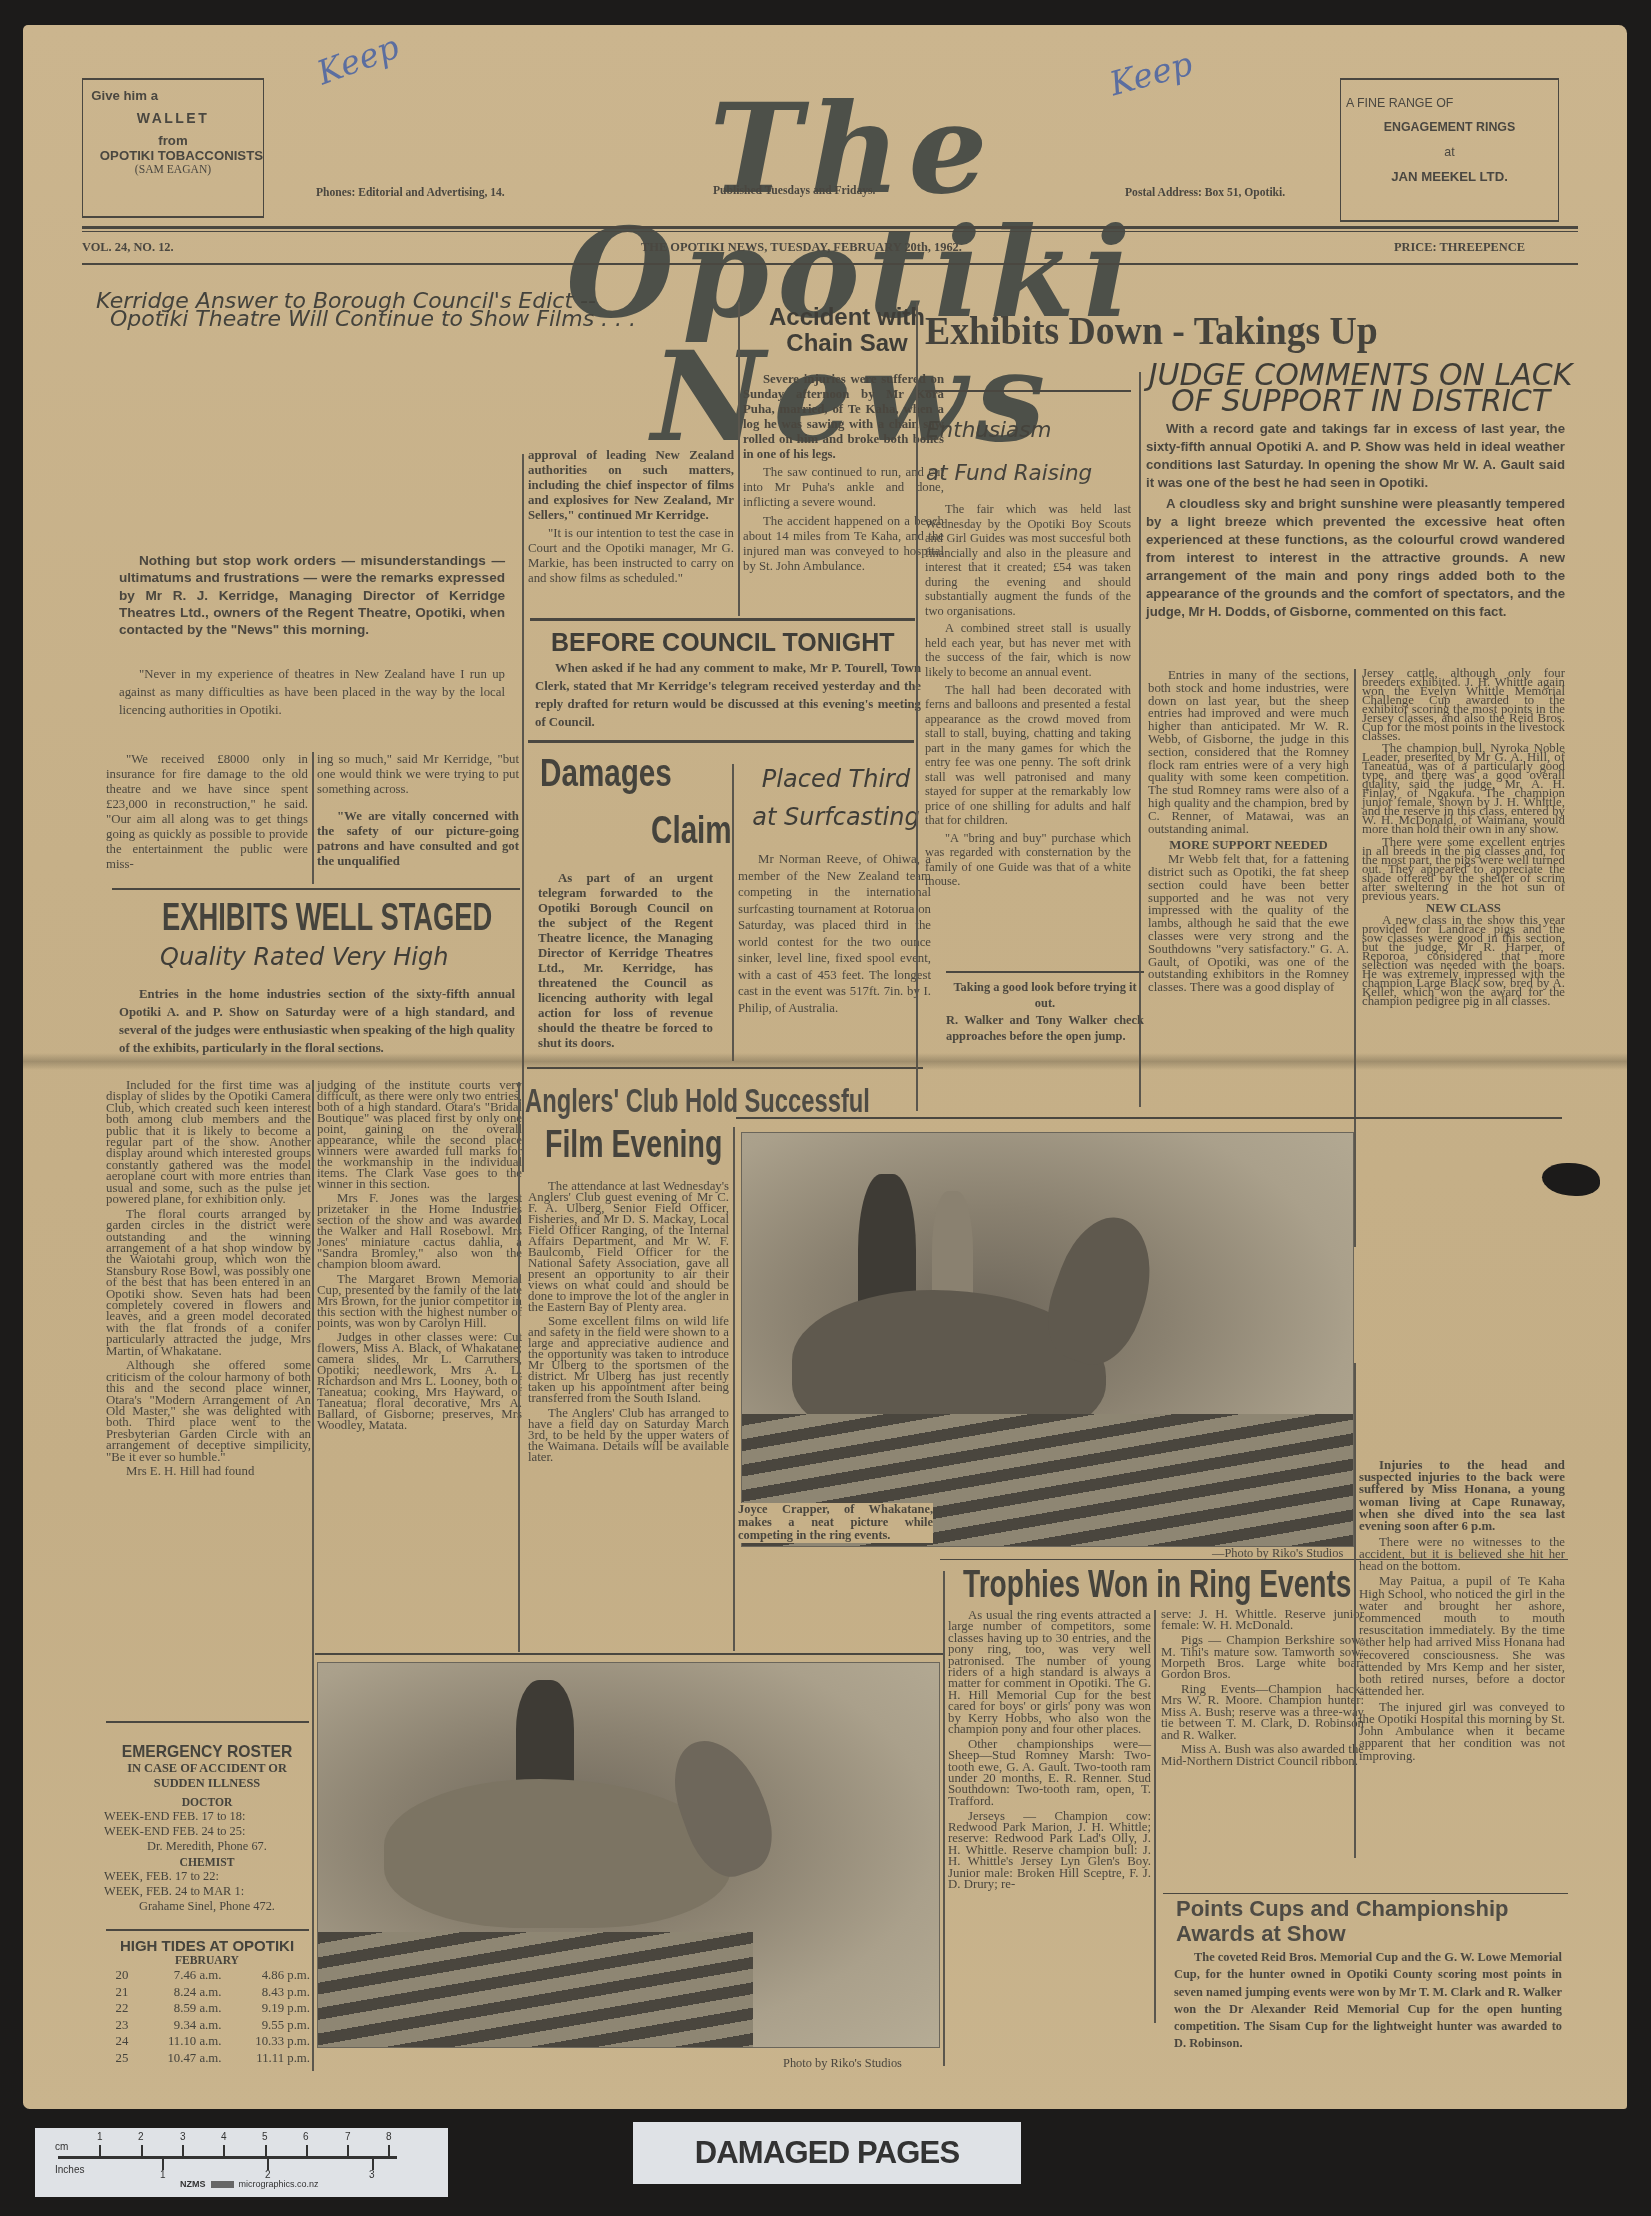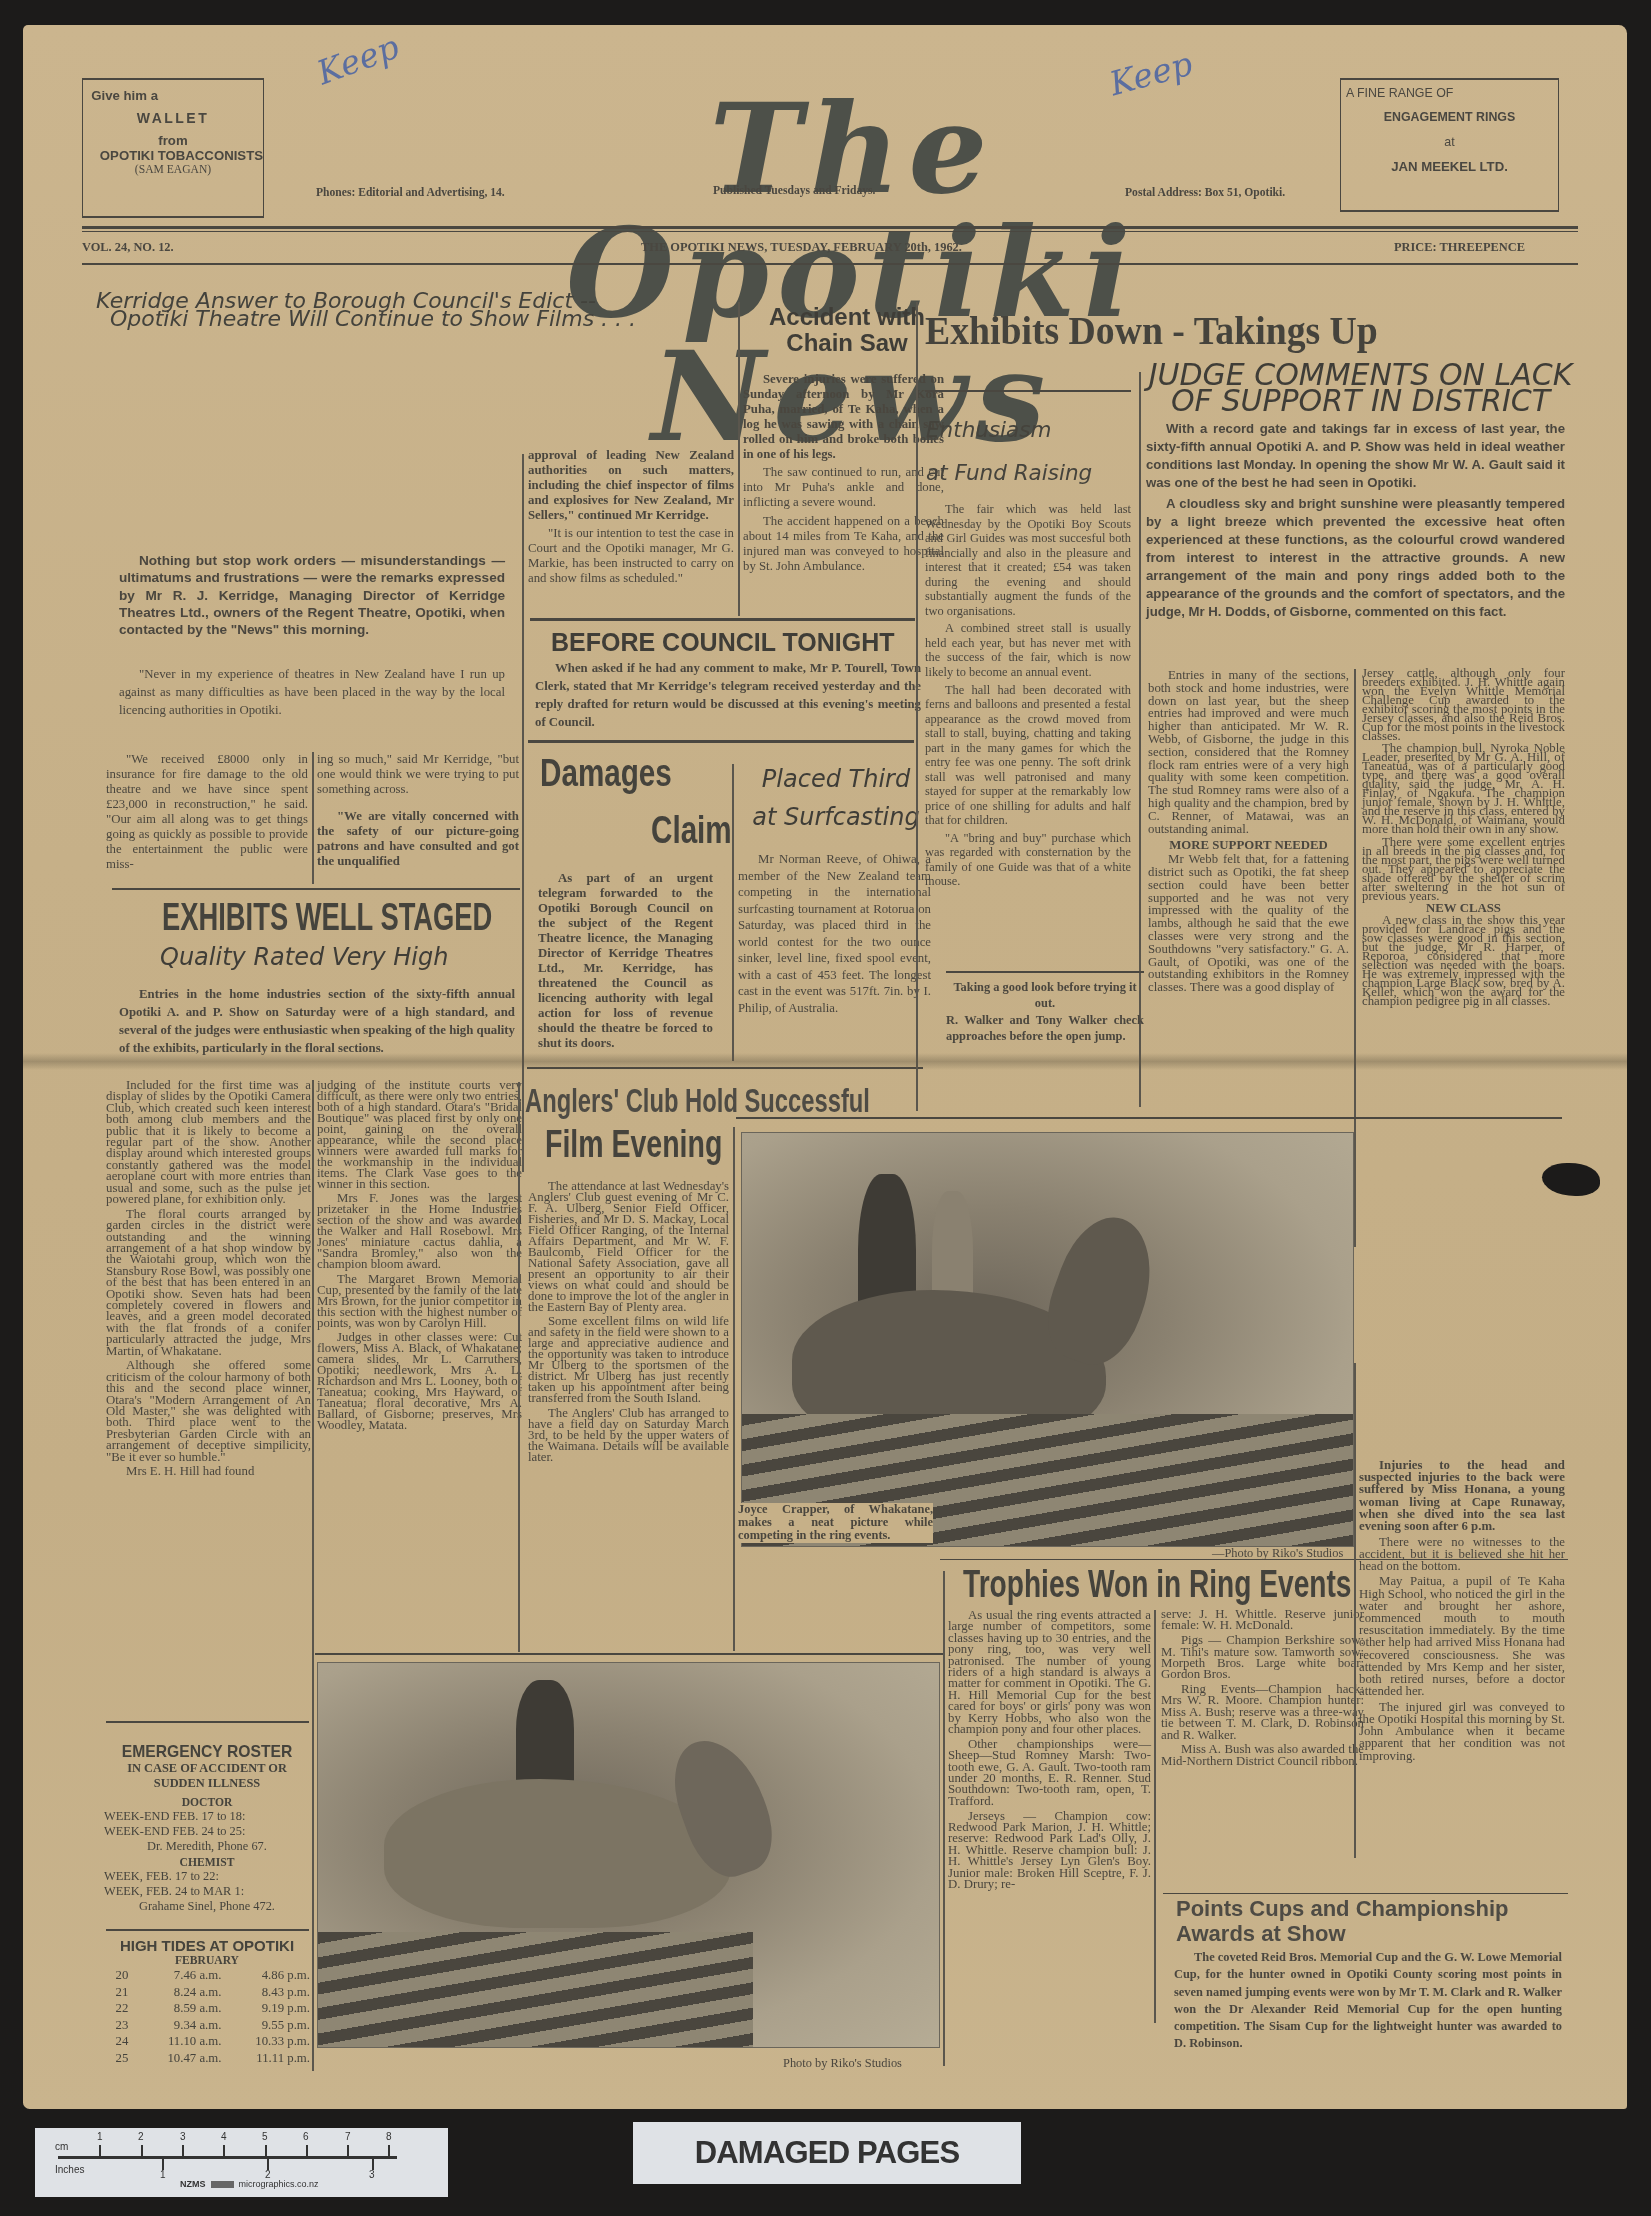--- a/index.html
+++ b/index.html
@@ -57,21 +57,21 @@
     <div style="font-size:13.2px;margin-top:6.6px;">from</div>
     <div style="font-size:13.2px;text-align:right;">OPOTIKI TOBACCONISTS</div>
     <div style="font-size:11.6px;font-weight:normal;font-family:'Liberation Serif',serif;">(SAM EAGAN)</div>
   </div>
 
   <div class="masthead">The Opotiki News</div>
   <div class="abs smallcap" style="left:293px;top:161px;">Phones: Editorial and Advertising, 14.</div>
   <div class="abs smallcap" style="left:690px;top:159px;">Published Tuesdays and Fridays.</div>
   <div class="abs smallcap" style="left:1102px;top:161px;">Postal Address: Box 51, Opotiki.</div>
 
-  <div class="box" style="left:1317px;top:53px;width:217px;height:124px;padding-top:6px;">
+  <div class="box" style="left:1317px;top:53px;width:217px;height:124px;padding-top:16px;">
     <div style="font-size:12.4px;text-align:left;padding-left:5px;font-weight:normal;">A FINE RANGE OF</div>
     <div style="font-size:12.4px;margin-top:10px;">ENGAGEMENT RINGS</div>
     <div style="font-size:12.4px;margin-top:10px;font-weight:normal;">at</div>
     <div style="font-size:13.2px;margin-top:10px;">JAN MEEKEL LTD.</div>
   </div>
 
   <div class="rule" style="left:59px;top:201px;width:1496px;height:2.5px;"></div>
   <div class="rule" style="left:59px;top:206px;width:1496px;height:0.8px;"></div>
   <div class="abs smallcap" style="left:59px;top:215px;font-size:12.4px;">VOL. 24, NO. 12.</div>
   <div class="abs smallcap" style="left:618px;top:215px;font-size:12.4px;">THE OPOTIKI NEWS, TUESDAY, FEBRUARY 20th, 1962.</div>
@@ -134,21 +134,21 @@
     </div>
   <div class="rule" style="left:504px;top:1042px;width:396px;height:1.7px;"></div>
 
   <div class="vrule" style="left:893px;top:277px;height:809px;"></div>
   <div class="abs" style="left:902px;top:281px;font-family:'Liberation Serif',serif;font-weight:bold;font-size:41px;color:#45433c;transform:scaleX(0.92);transform-origin:left top;">Exhibits Down - Takings Up</div>
   <div class="abs ital-sans" style="left:1123px;top:337px;width:429px;text-align:center;font-size:30px;line-height:26.4px;color:#3f3d37;">
     <div>JUDGE COMMENTS ON LACK</div>
     <div>OF SUPPORT IN DISTRICT</div>
   </div>
   <div class="abs body sans-bold" style="left:1123px;top:395px;width:419px;font-size:13.2px;line-height:18px;">
-    <p>With a record gate and takings far in excess of last year, the sixty-fifth annual Opotiki A. and P. Show was held in ideal weather conditions last Monday. In opening the show Mr W. A. Gault said it was one of the best he had seen in Opotiki.</p>
+    <p>With a record gate and takings far in excess of last year, the sixty-fifth annual Opotiki A. and P. Show was held in ideal weather conditions last Saturday. In opening the show Mr W. A. Gault said it was one of the best he had seen in Opotiki.</p>
     <p>A cloudless sky and bright sunshine were pleasantly tempered by a light breeze which prevented the excessive heat often experienced at these functions, as the colourful crowd wandered from interest to interest in the attractive grounds. A new arrangement of the main and pony rings added both to the appearance of the grounds and the comfort of spectators, and the judge, Mr H. Dodds, of Gisborne, commented on this fact.</p>
   </div>
   <div class="vrule" style="left:1116px;top:347px;height:735px;"></div>
   <div class="abs body" style="left:1125px;top:644px;width:201px;font-size:12.8px;line-height:12.8px;">
     <p>Entries in many of the sections, both stock and home industries, were down on last year, but the sheep entries had improved and were much higher than anticipated. Mr W. R. Webb, of Gisborne, the judge in this section, considered that the Romney flock ram entries were of a very high quality with some keen competition. The stud Romney rams were also of a high quality and the champion, bred by C. Renner, of Matawai, was an outstanding animal.</p>
     <div class="bold" style="text-align:center;margin:1.7px 0;">MORE SUPPORT NEEDED</div>
     <p>Mr Webb felt that, for a fattening district such as Opotiki, the fat sheep section could have been better supported and he was not very impressed with the quality of the lambs, although he said that the ewe classes were very strong and the Southdowns "very satisfactory." G. A. Gault, of Opotiki, was one of the outstanding exhibitors in the Romney classes. There was a good display of</p>
   </div>
   <div class="vrule" style="left:1331px;top:644px;height:578px;"></div>
   <div class="abs body" style="left:1339px;top:644px;width:203px;font-size:12.8px;line-height:9px;">

